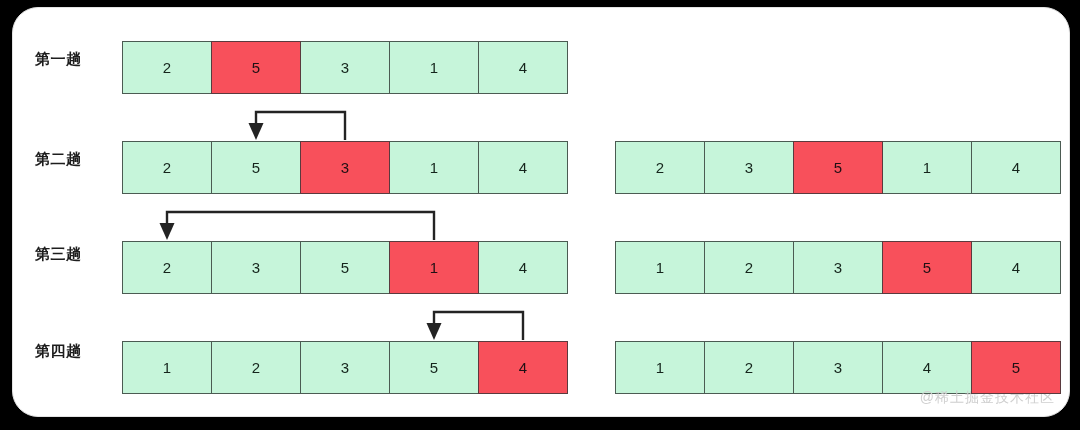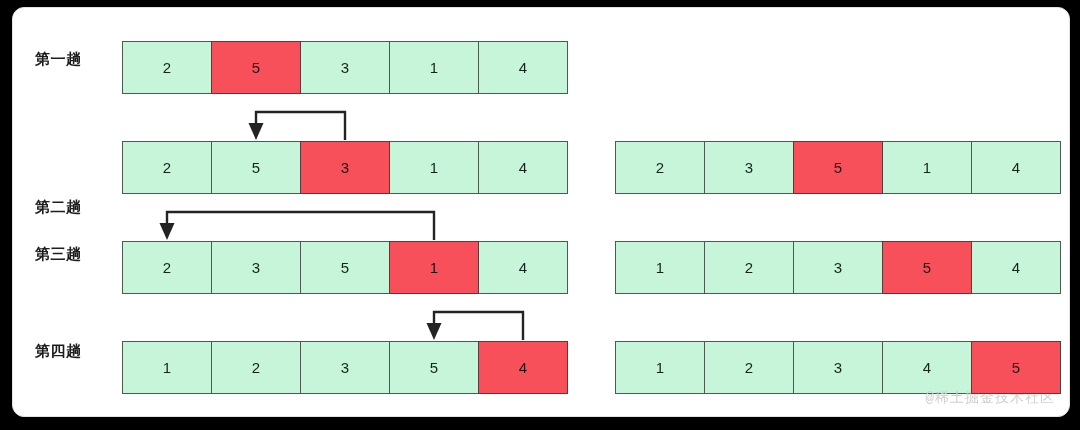--- a/index.html
+++ b/index.html
@@ -14,21 +14,21 @@
     overflow: hidden;
   }
   #card {
     position: absolute;
     left: 12px;
     top: 7px;
     width: 1056px;
     height: 408px;
     background: #ffffff;
     border: 1px solid #e3e3e3;
-    border-radius: 12px;
+    border-radius: 26px;
     overflow: hidden;
   }
   .row-label {
     position: absolute;
     font-size: 15px;
     font-weight: bold;
     color: #1d1d1d;
     letter-spacing: 0.5px;
     white-space: nowrap;
     font-family: "DejaVu Sans", "Liberation Sans", sans-serif;
@@ -76,37 +76,37 @@
     fill: #232323;
   }
   #watermark {
     position: absolute;
     right: 14px;
     bottom: 9px;
     font-size: 14px;
     color: #cfcfcf;
     letter-spacing: 1px;
     white-space: nowrap;
-    font-family: Liberation Mono, monospace;
+    font-family: Liberation Sans, sans-serif;
   }
 </style>
 </head>
 <body>
 
 <div id="card">
   <div id="rows-container">
       <div class="row-label" style="left: 22px; top: 42px;">第一趟</div>
       <div class="array" style="left: 109px; top: 33px;">
         <div class="cell">2</div>
         <div class="cell hl">5</div>
         <div class="cell">3</div>
         <div class="cell">1</div>
         <div class="cell">4</div>
       </div>
-      <div class="row-label" style="left: 22px; top: 142px; margin-top: 48px;">第二趟</div>
+      <div class="row-label" style="left: 22px; top: 142px;">第二趟</div>
       <div class="array" style="left: 109px; top: 133px;">
         <div class="cell">2</div>
         <div class="cell">5</div>
         <div class="cell hl">3</div>
         <div class="cell">1</div>
         <div class="cell">4</div>
       </div>
       <svg class="arrow-svg" width="117" height="35" viewBox="0 0 117 35" style="left: 229px; top: 101px;">
         <path d="M 103 31 L 103 3 L 14 3 L 14 14"></path>
         <polygon points="6.5,14 21.5,14 14,31"></polygon>

